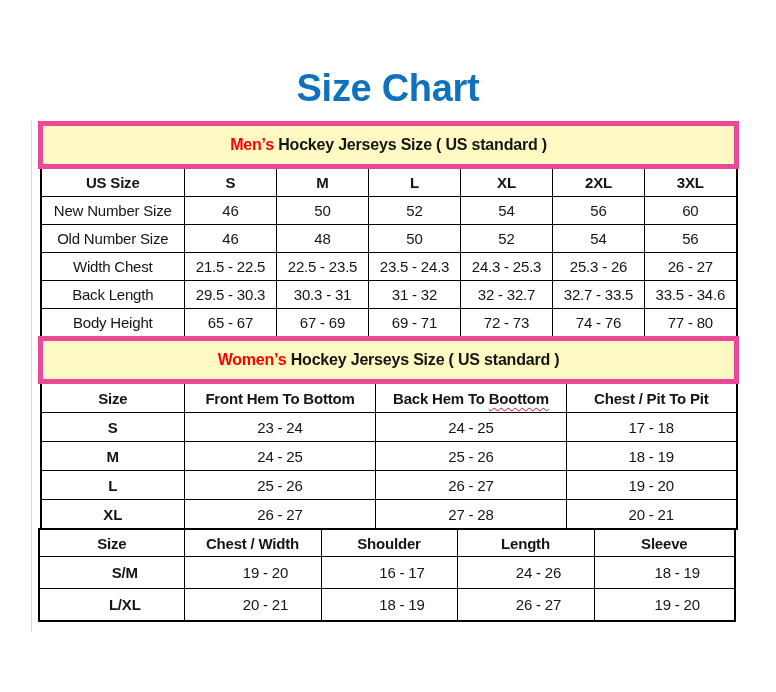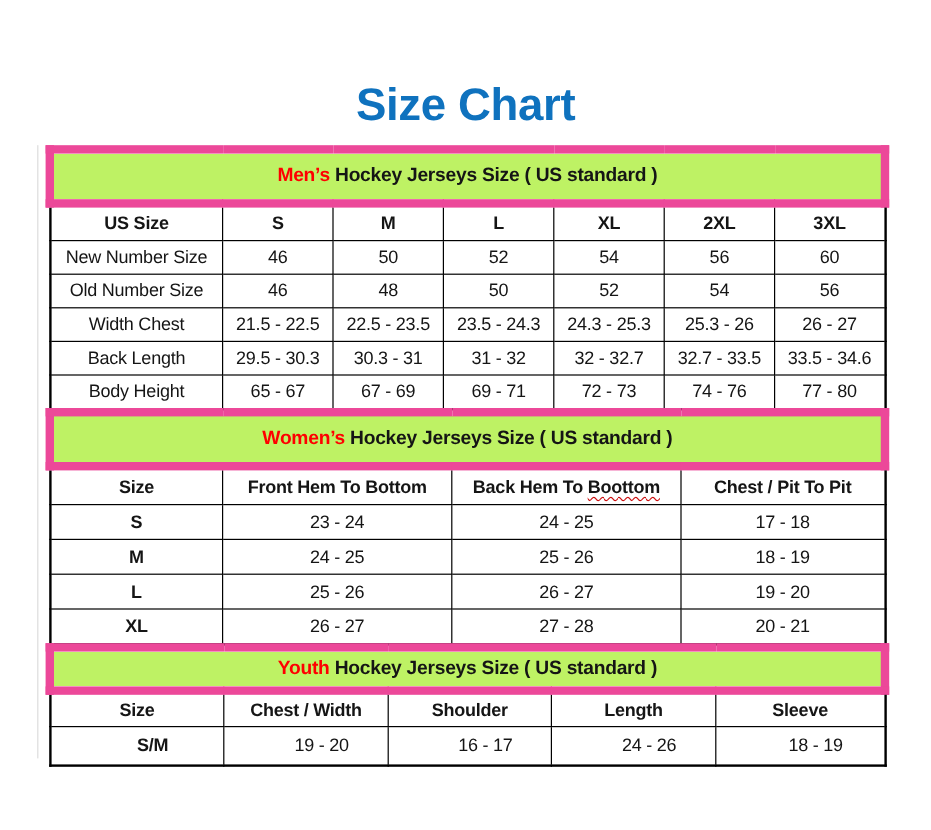--- a/index.html
+++ b/index.html
@@ -27,22 +27,22 @@
     border-collapse:collapse;table-layout:fixed;width:696px;
     border:2px solid #000;
   }
   table + table{margin-top:-2px;}
   td{
     border:1px solid #000;text-align:center;vertical-align:middle;
     padding:0 2px;font-size:15px;letter-spacing:-0.2px;
     overflow:hidden;white-space:nowrap;
   }
   tr.band td{
-    background:#bef264;font-weight:bold;font-size:16px;
-    border:7px solid #ec4899;
+    background:#fef9c3;font-weight:bold;font-size:16px;
+    border:5px solid #ec4899;
   }
   tr.hdr td{font-weight:bold;}
   td.lbl-bold{font-weight:bold;}
   .hl{color:#ff0000;}
 
   .men  tr.band td{height:38px;}
   .men  tr.hdr  td{height:27px;margin-top:47px;}
   .men  tr.data td{height:27px;}
 
   .women tr.band td{height:38px;}
@@ -189,34 +189,38 @@
 
     <table class="youth">
       <colgroup>
         <col style="width:145px">
           <col style="width:137px">
           <col style="width:136px">
           <col style="width:137px">
           <col style="width:141px">
       </colgroup>
       <tbody>
-      <tr class="band">
-        <td colspan="5"><span class="hl">Youth</span><span> Hockey Jerseys Size ( US standard )</span></td>
-      </tr>
       <tr class="hdr">
         <td>Size</td>
         <td>Chest / Width</td>
         <td>Shoulder</td>
         <td>Length</td>
         <td>Sleeve</td>
       </tr>
       <tr class="data">
         <td class="lbl-bold">S/M</td>
         <td>19 - 20</td>
         <td>16 - 17</td>
         <td>24 - 26</td>
         <td>18 - 19</td>
       </tr>
+      <tr class="data">
+        <td class="lbl-bold">L/XL</td>
+        <td>20 - 21</td>
+        <td>18 - 19</td>
+        <td>26 - 27</td>
+        <td>19 - 20</td>
+      </tr>
       </tbody>
     </table>
 
   </div>
 </div>
 
 </body></html>

